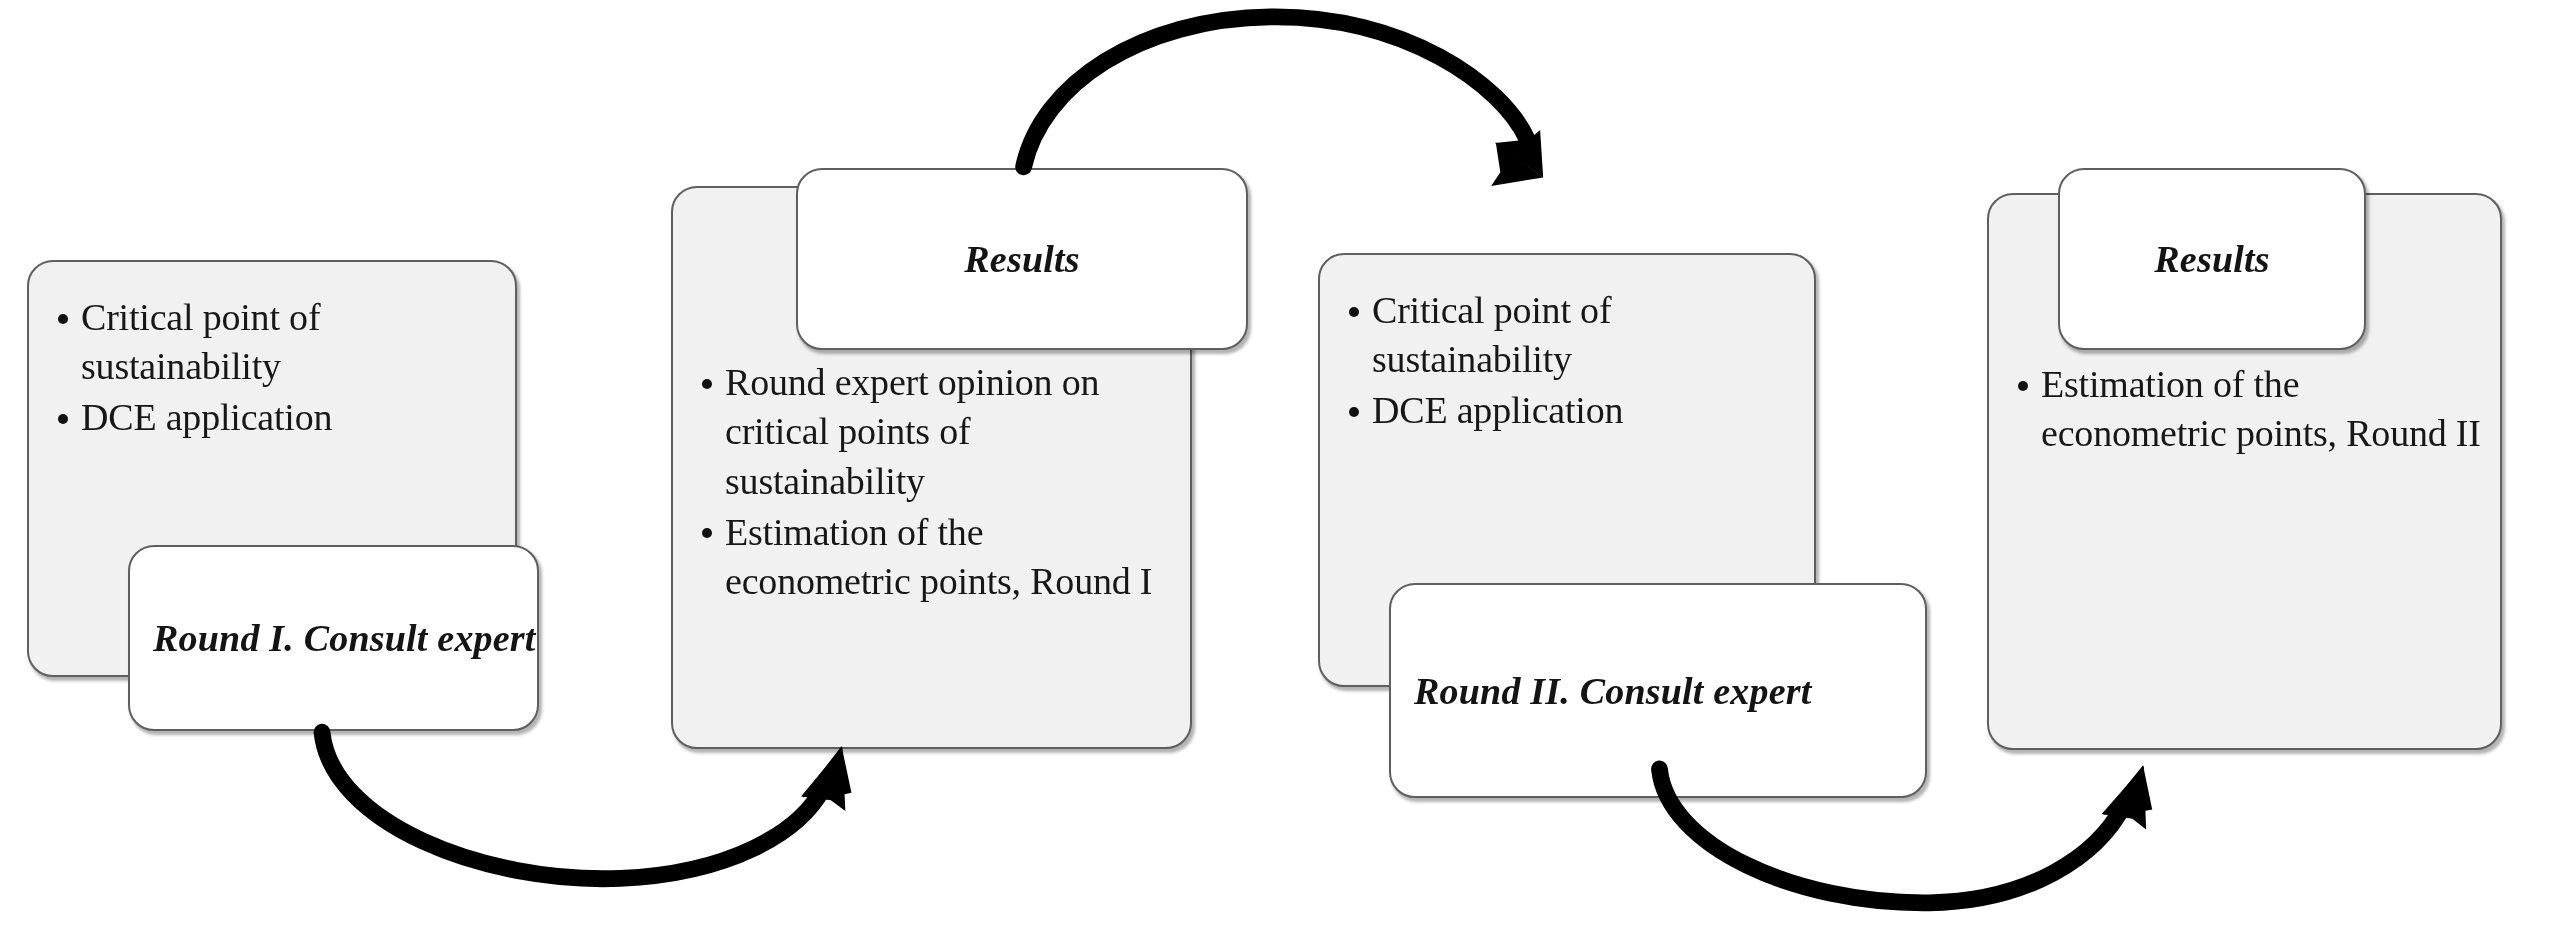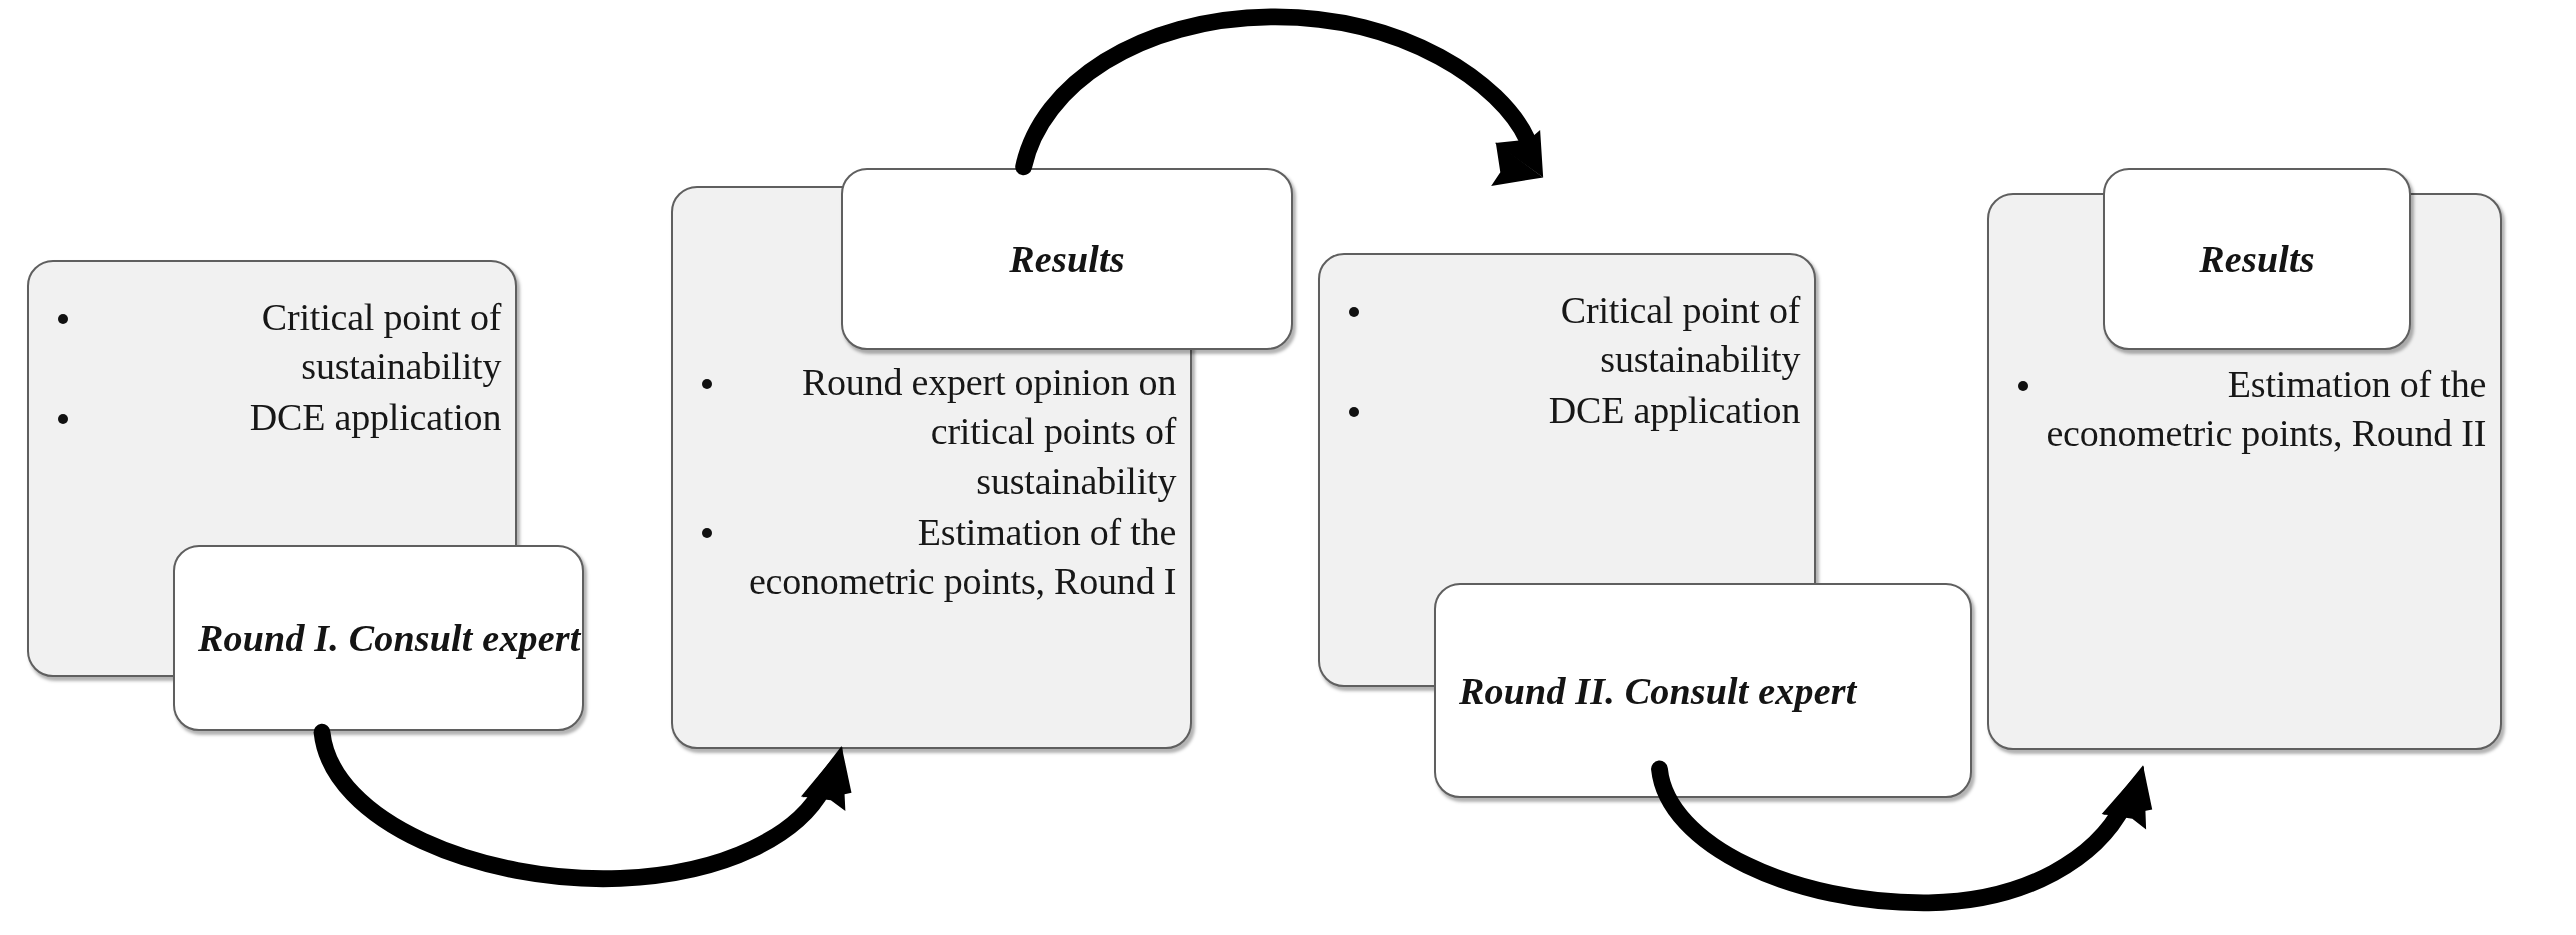--- a/index.html
+++ b/index.html
@@ -27,42 +27,40 @@
   }
   .box.gray {
     background: #f1f1f1;
     box-shadow: 2.3px 3.1px 3.1px rgba(0,0,0,0.30);
     z-index: 2;
   }
   .box.white {
     background: #ffffff;
     box-shadow: 2.3px 3.1px 3.1px rgba(0,0,0,0.30);
     z-index: 5;
-    margin-left: 45px;
   }
 
   
   .bullets {
     position: absolute;
     left: 26px;
     right: 13.8px;
     top: 31px;
     margin: 0;
     padding: 0;
     list-style: none;
   }
   .bullets li {
     position: relative;
     padding-left: 26px;
     font-size: 38px;
     line-height: 1.30;
     color: #171717;
     letter-spacing: -0.2px;
     margin-bottom: 1.5px;
-    text-align: right;
   }
   .bullets li::before {
     content: "";
     position: absolute;
     left: 3.1px;
     top: 20.7px;
     width: 10px;
     height: 10px;
     border-radius: 50%;
     background: #111111;

